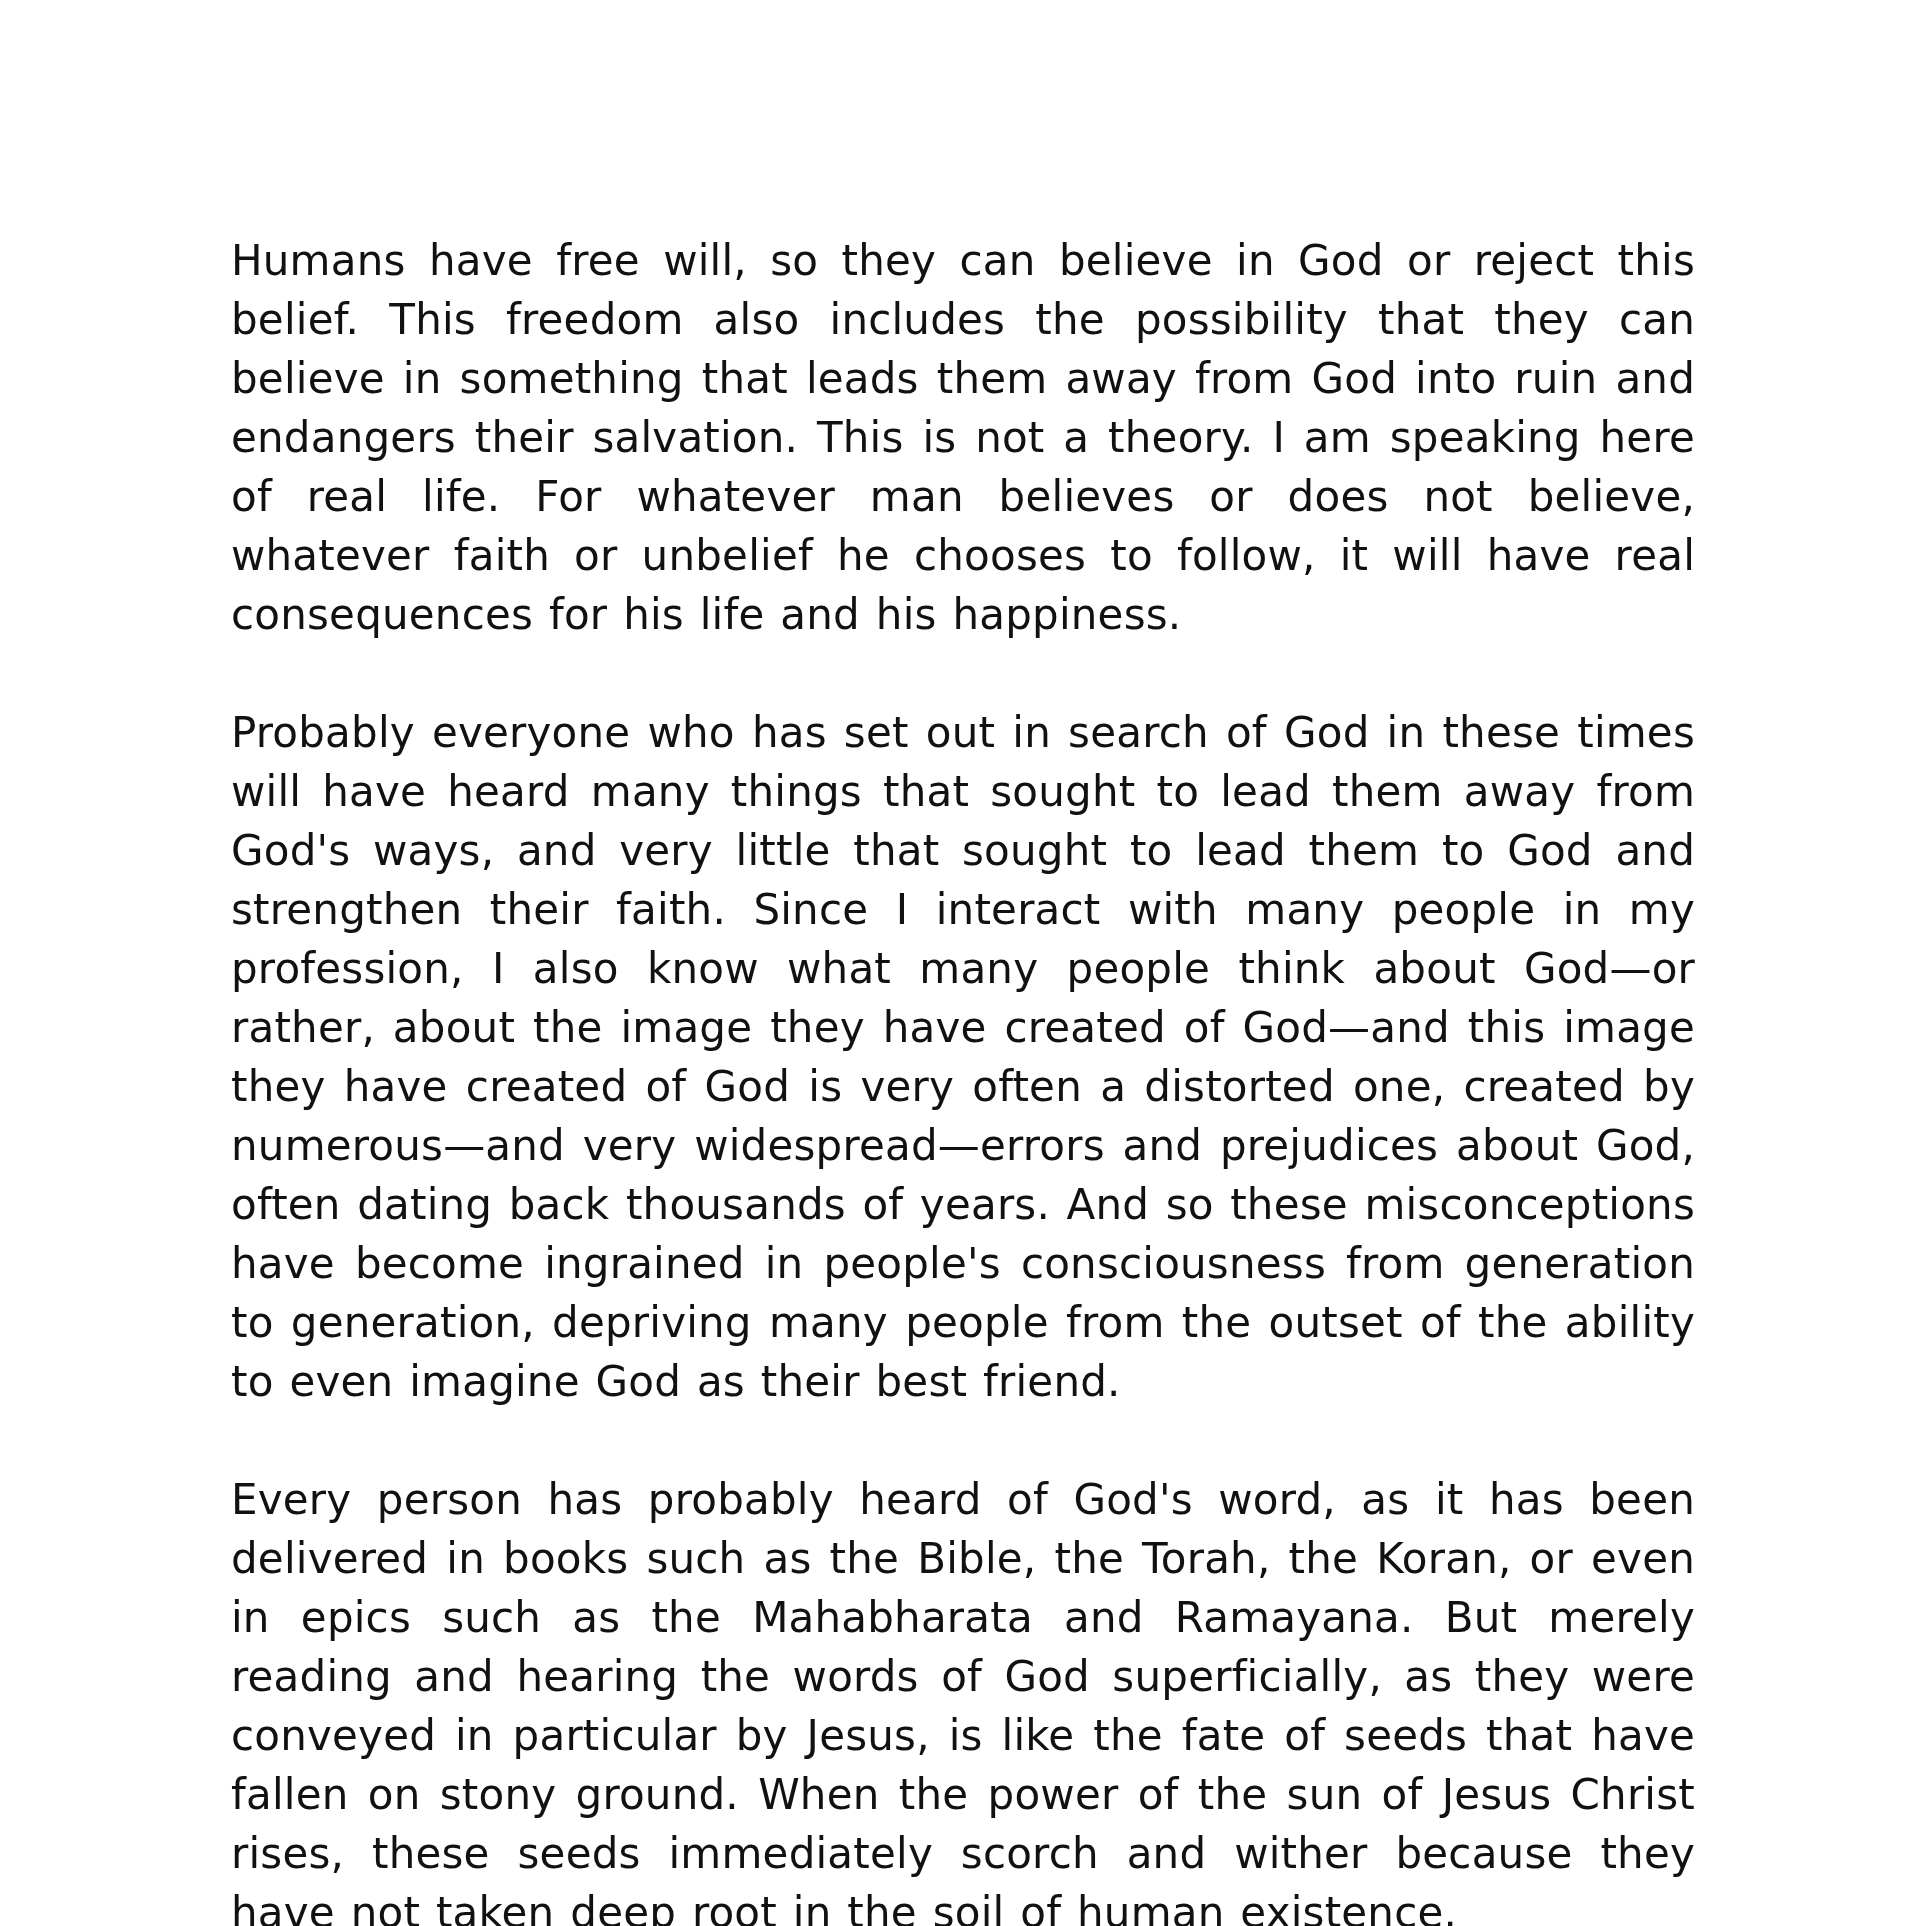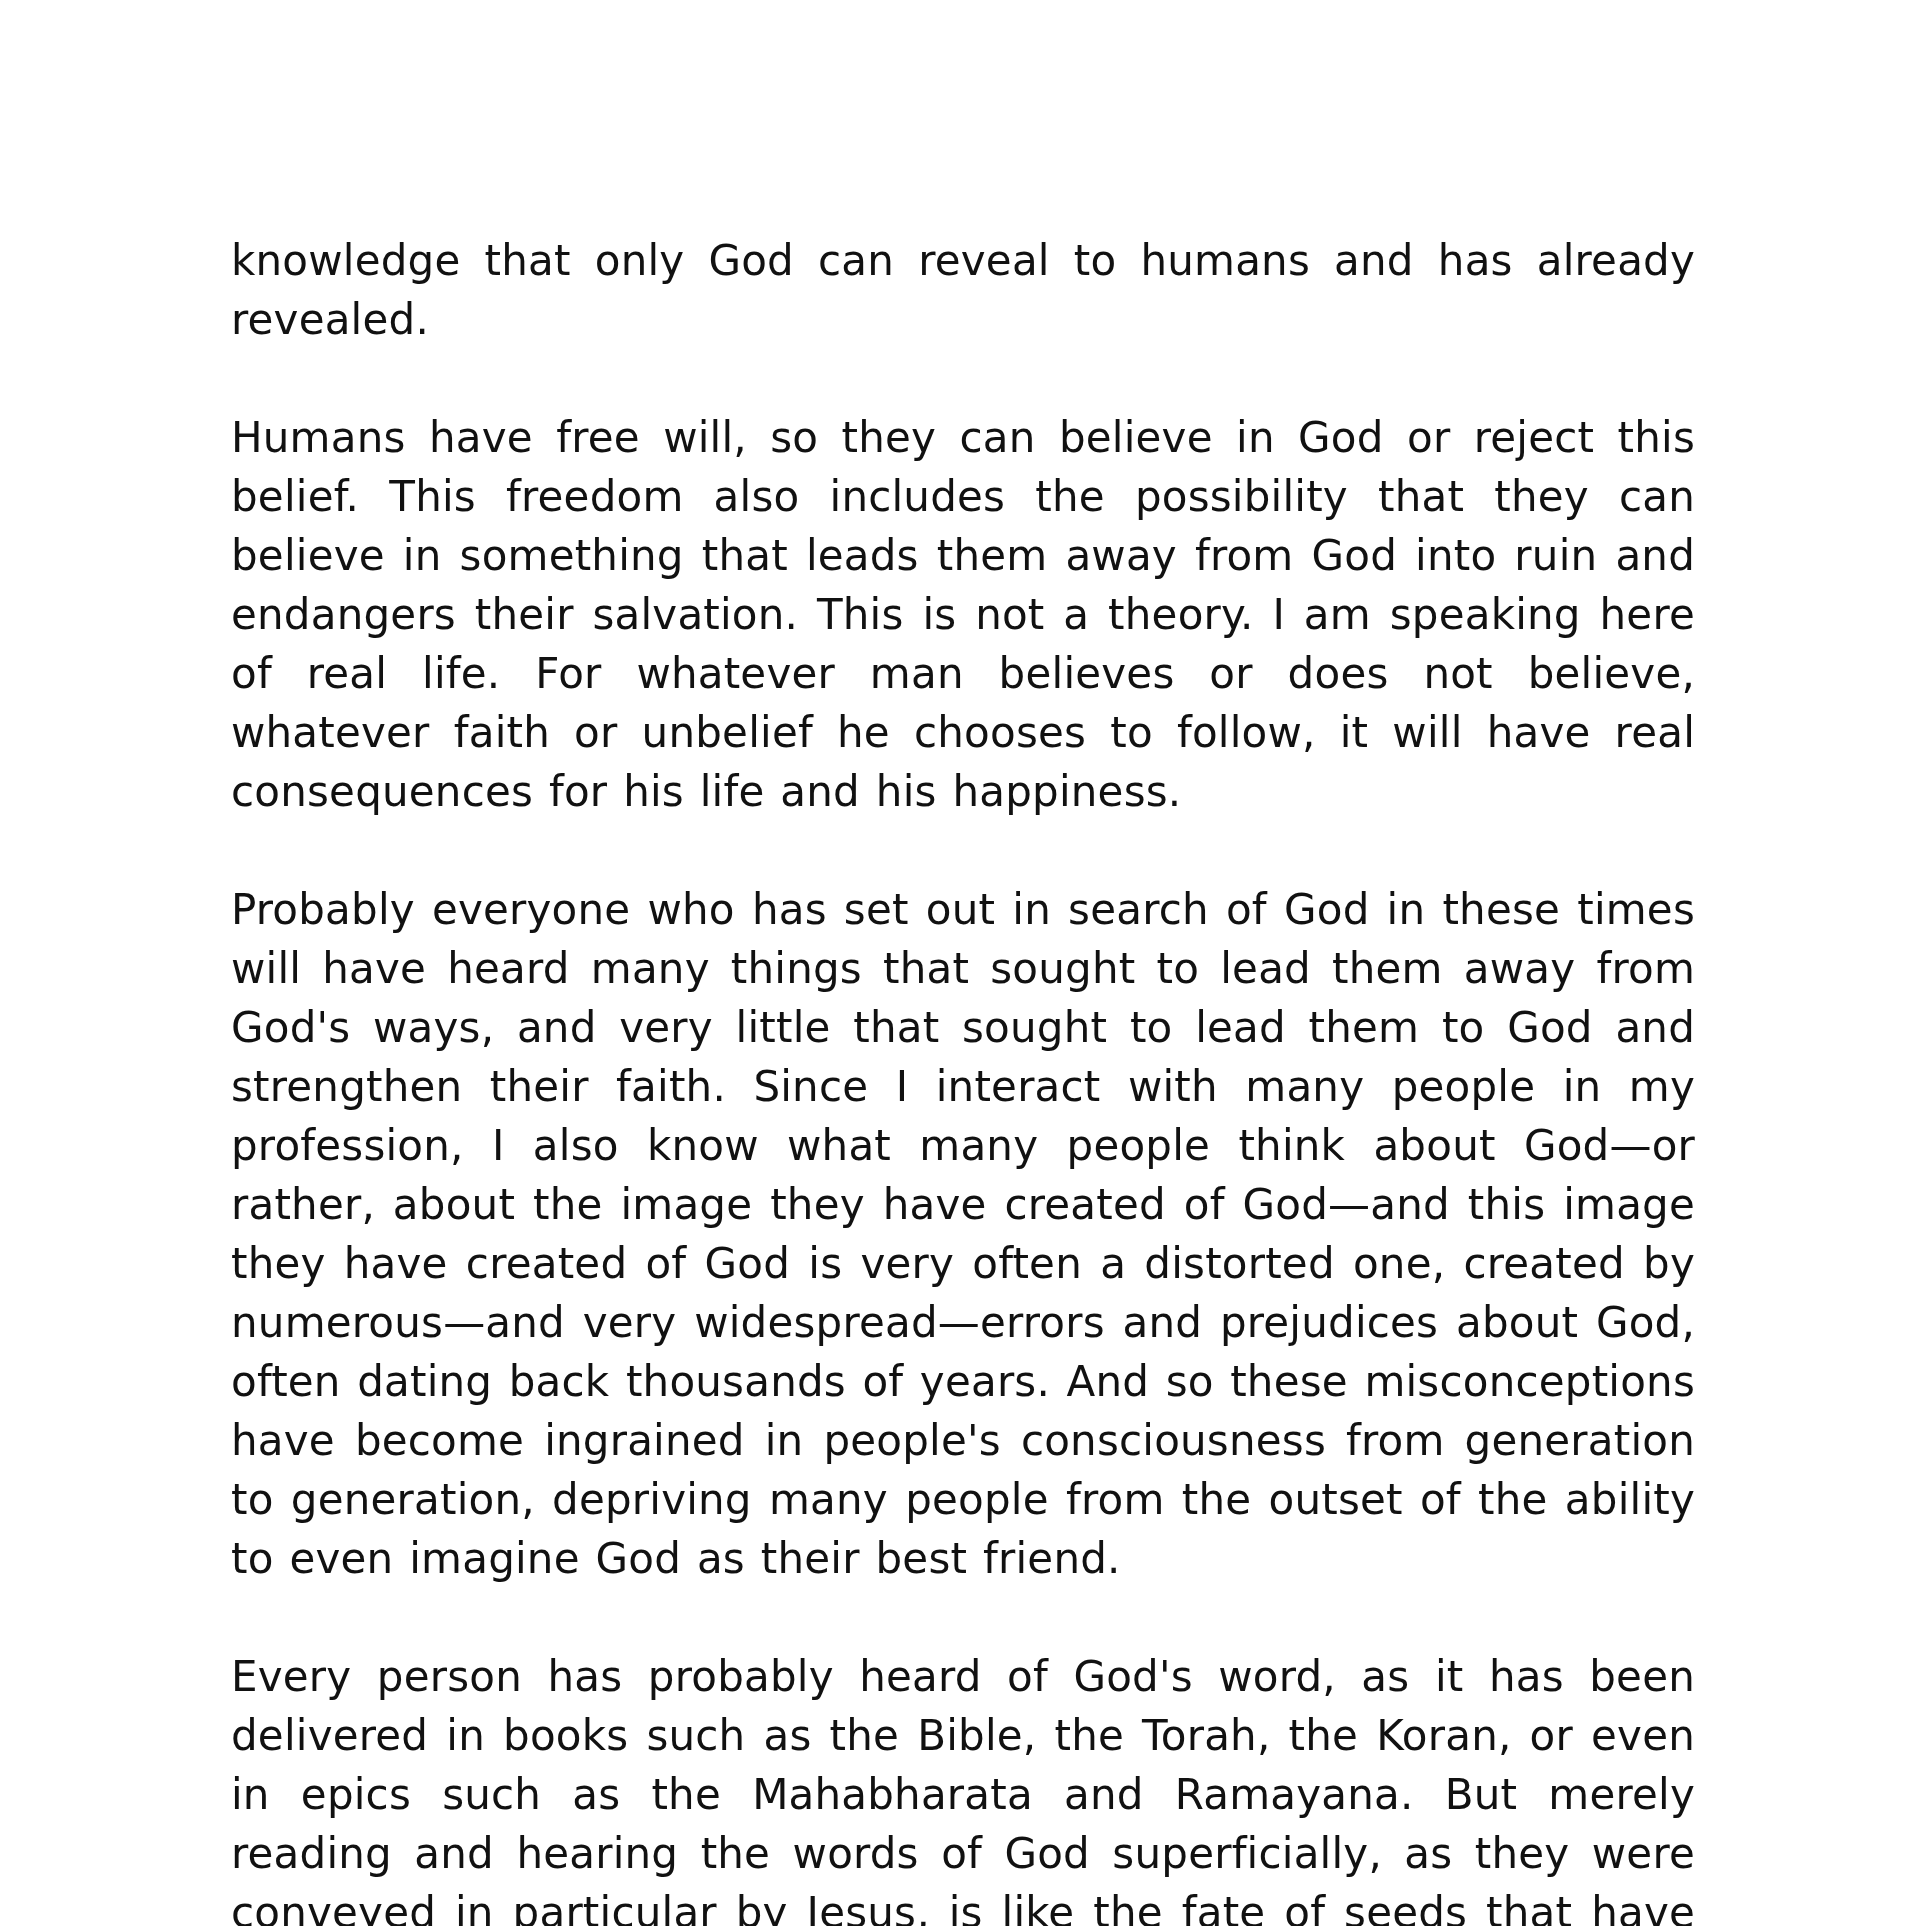--- a/index.html
+++ b/index.html
@@ -34,21 +34,20 @@
   }
   .content p:last-child {
     margin-bottom: 0;
   }
 </style>
 </head>
 <body>
 
 <div class="page">
   <div class="content">
-    <p>knowledge that only God can reveal to humans and has already revealed.</p>
     <p>Humans have free will, so they can believe in God or reject this belief. This freedom also includes the possibility that they can believe in something that leads them away from God into ruin and endangers their salvation. This is not a theory. I am speaking here of real life. For whatever man believes or does not believe, whatever faith or unbelief he chooses to follow, it will have real consequences for his life and his happiness.</p>
     <p>Probably everyone who has set out in search of God in these times will have heard many things that sought to lead them away from God's ways, and very little that sought to lead them to God and strengthen their faith. Since I interact with many people in my profession, I also know what many people think about God—or rather, about the image they have created of God—and this image they have created of God is very often a distorted one, created by numerous—and very widespread—errors and prejudices about God, often dating back thousands of years. And so these misconceptions have become ingrained in people's consciousness from generation to generation, depriving many people from the outset of the ability to even imagine God as their best friend.</p>
     <p>Every person has probably heard of God's word, as it has been delivered in books such as the Bible, the Torah, the Koran, or even in epics such as the Mahabharata and Ramayana.  But merely reading and hearing the words of God superficially, as they were conveyed in particular by Jesus, is like the fate of seeds that have fallen on stony ground. When the power of the sun of Jesus Christ rises, these seeds immediately scorch and wither because they have not taken deep root in the soil of human existence.</p>
 
   </div>
 
 </div>
 
 
 </body></html>

